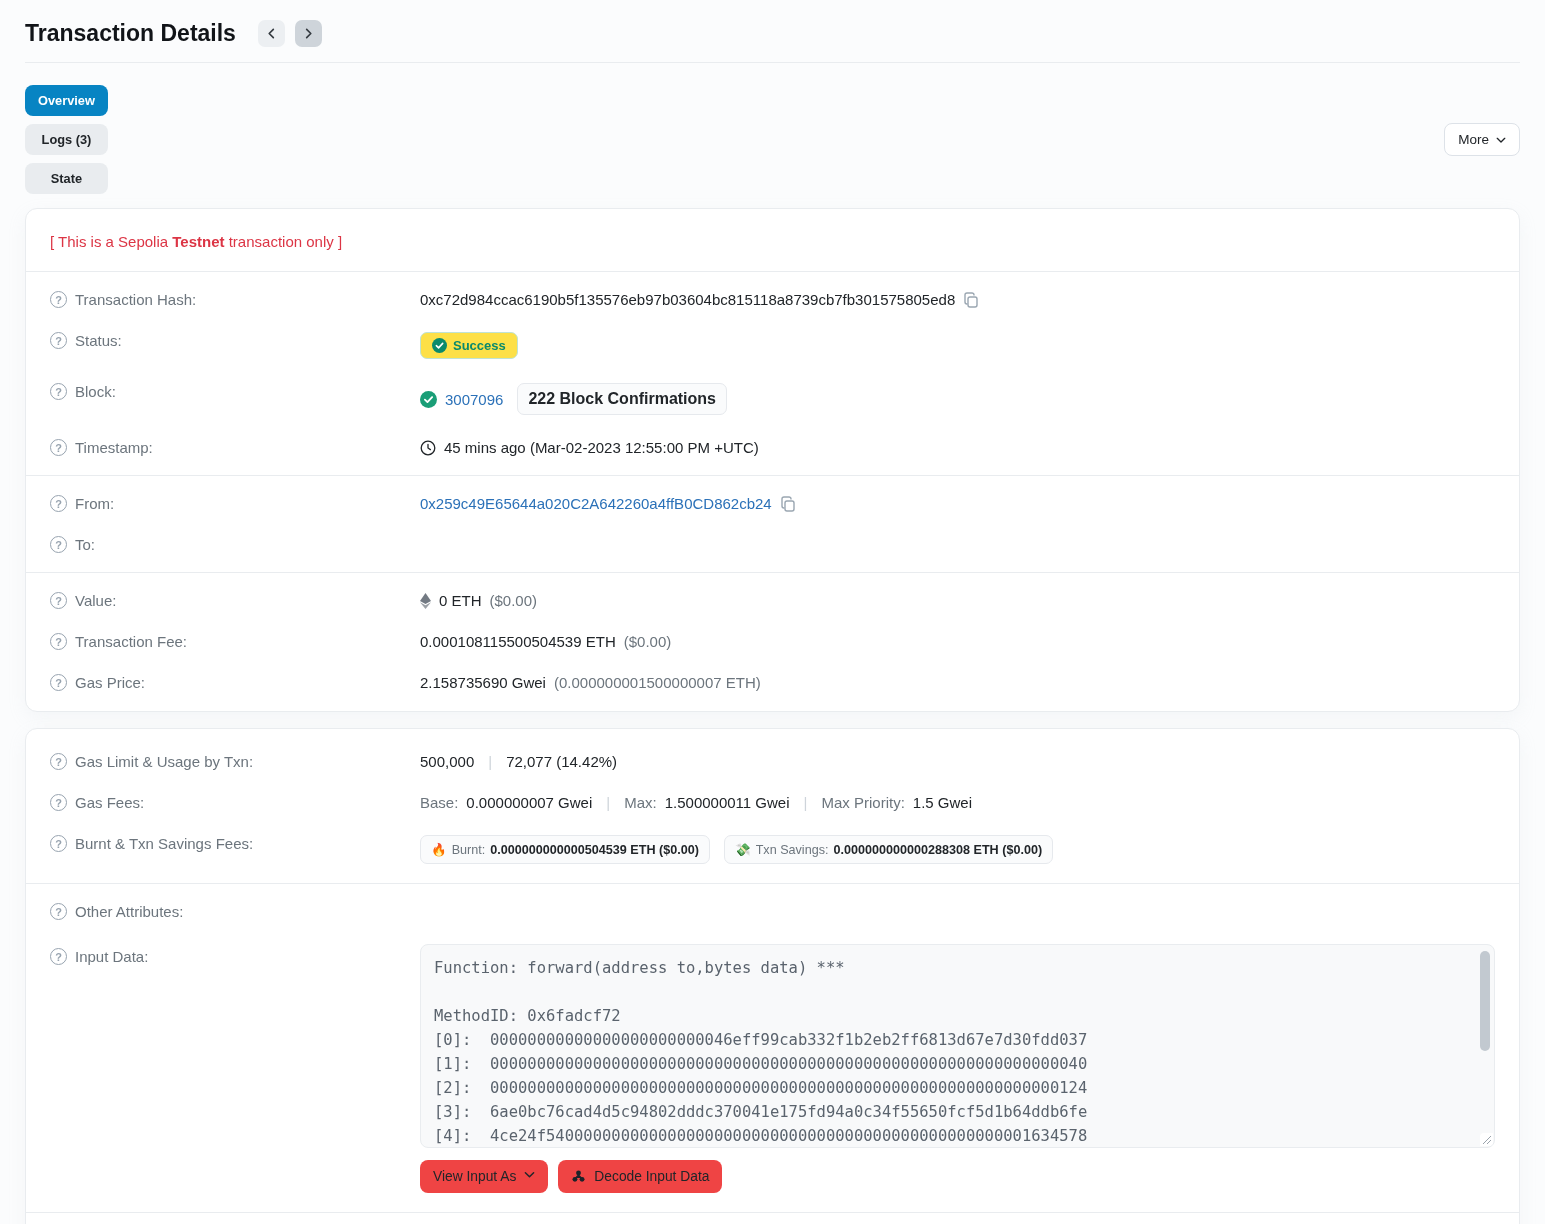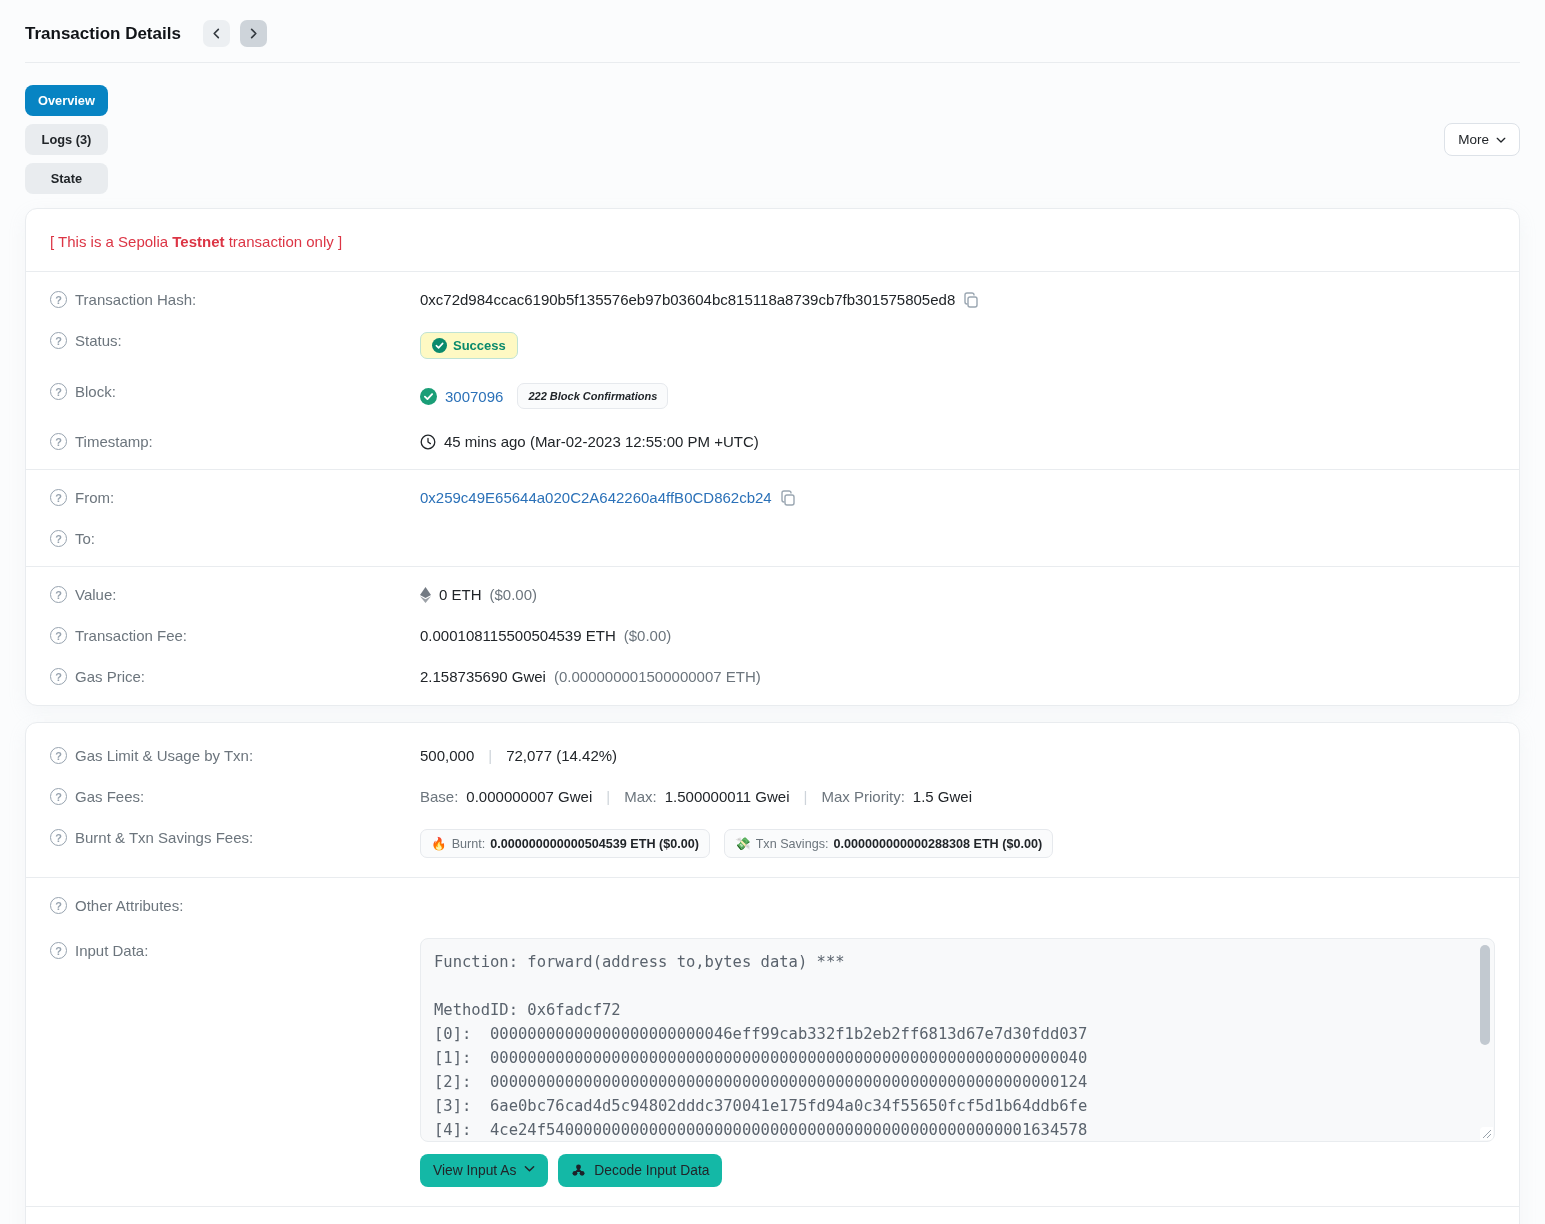--- a/index.html
+++ b/index.html
@@ -7,21 +7,21 @@
   body {
     font-family: "Liberation Sans", sans-serif;
     background: #fbfcfd;
     color: #212529;
     font-size: 15px;
   }
   .page { padding: 0 25px 20px 25px; }
 
   
   .topbar { display: flex; align-items: center; gap: 10px; padding-top: 20px; }
-  .topbar h1 { font-size: 17px; font-weight: 700; color: #111418; margin-right: 12px; }
+  .topbar h1 { font-size: 23px; font-weight: 700; color: #111418; margin-right: 12px; }
   .navbtn {
     width: 27px; height: 27px; border: none; border-radius: 7px;
     display: inline-flex; align-items: center; justify-content: center;
     cursor: pointer; background: #eceff2; color: #343a40;
   }
   .navbtn.next { background: #ced4da; }
   .navbtn svg { width: 11px; height: 11px; }
   .top-divider { border-bottom: 1px solid #e9ecef; margin-top: 15px; }
 
   
@@ -64,21 +64,21 @@
   .q {
     width: 17px; height: 17px; flex: 0 0 17px; border: 1.4px solid #97a3af; border-radius: 50%;
     display: inline-flex; align-items: center; justify-content: center;
     font-size: 11px; color: #97a3af; font-weight: 700; cursor: pointer;
   }
   .icon-btn { background: none; border: none; cursor: pointer; display: inline-flex; padding: 0; }
   .icon-btn svg { width: 16px; height: 16px; }
 
   .badge-success {
     display: inline-flex; align-items: center; gap: 6px;
-    background: #fef9c3; border: 1px solid #bfe3d4; border-radius: 7px;
+    background: #fde047; border: 1px solid #bfe3d4; border-radius: 7px;
     padding: 5px 11px; color: #0a8a6c; font-size: 13px; font-weight: 700;
   }
   .pill {
     display: inline-flex; align-items: center; gap: 5px;
     background: #fafbfc; border: 1px solid #e6e9ed; border-radius: 7px;
     padding: 6px 10px; font-size: 12.6px; color: #212529;
   }
   .pill .pl { color: #6c757d; }
   .pill .pv { font-weight: 700; }
 
@@ -102,21 +102,21 @@
     position: absolute; right: 1px; bottom: 1px; width: 13px; height: 13px;
     background: #fff; border-top-left-radius: 4px; cursor: nwse-resize;
   }
   .resize-grip::before {
     content: ""; position: absolute; right: 2px; bottom: 2px; width: 8px; height: 8px;
     background: linear-gradient(135deg, transparent 0 50%, #9aa3ac 50% 56%, transparent 56% 72%, #9aa3ac 72% 78%, transparent 78%);
   }
   .input-buttons { display: flex; gap: 10px; margin-top: 12px; }
   .gray-btn {
     display: inline-flex; align-items: flex-start; gap: 8px;
-    background: #14b8a6; border: none; border-radius: 8px;
+    background: #ef4444; border: none; border-radius: 8px;
     padding: 9px 13px; font-family: "Liberation Sans", sans-serif;
     font-size: 13.8px; color: #212529; cursor: pointer;
   }
   .gray-btn svg { width: 11px; height: 11px; }
   .gray-btn .decode-ic { width: 15px; height: 15px; }
 
   .more-details-row { padding: 16px 0 18px 0; align-items: center; }
   .more-details-row .lbl { color: #54595f; }
   .showless { display: inline-flex; align-items: center; gap: 7px; color: #2b71b8; cursor: pointer; }
 </style>
@@ -211,21 +211,21 @@
       </div>
       <div class="val">
         <span style="display:inline-flex;">
           <svg width="17" height="17" viewBox="0 0 16 16">
               <circle cx="8" cy="8" r="8" fill="#1a9e77"></circle>
               <path d="M4.6 8.2 7 10.5l4.4-4.8" stroke="#fff" stroke-width="1.7" fill="none" stroke-linecap="round" stroke-linejoin="round"></path>
             </svg>
         </span>
         <a class="link">3007096</a>
         <span class="pill" style="margin-left:6px;">
-          <span class="pv" style="font-size:11px;font-style:italic;">222 Block Confirmations</span>
+          <span class="pv" style="font-size:16px;">222 Block Confirmations</span>
         </span>
       </div>
     </div>
 
     <div class="row">
       <div class="lbl">
         <span class="q">?</span>
         <span>Timestamp:</span>
       </div>
       <div class="val">

